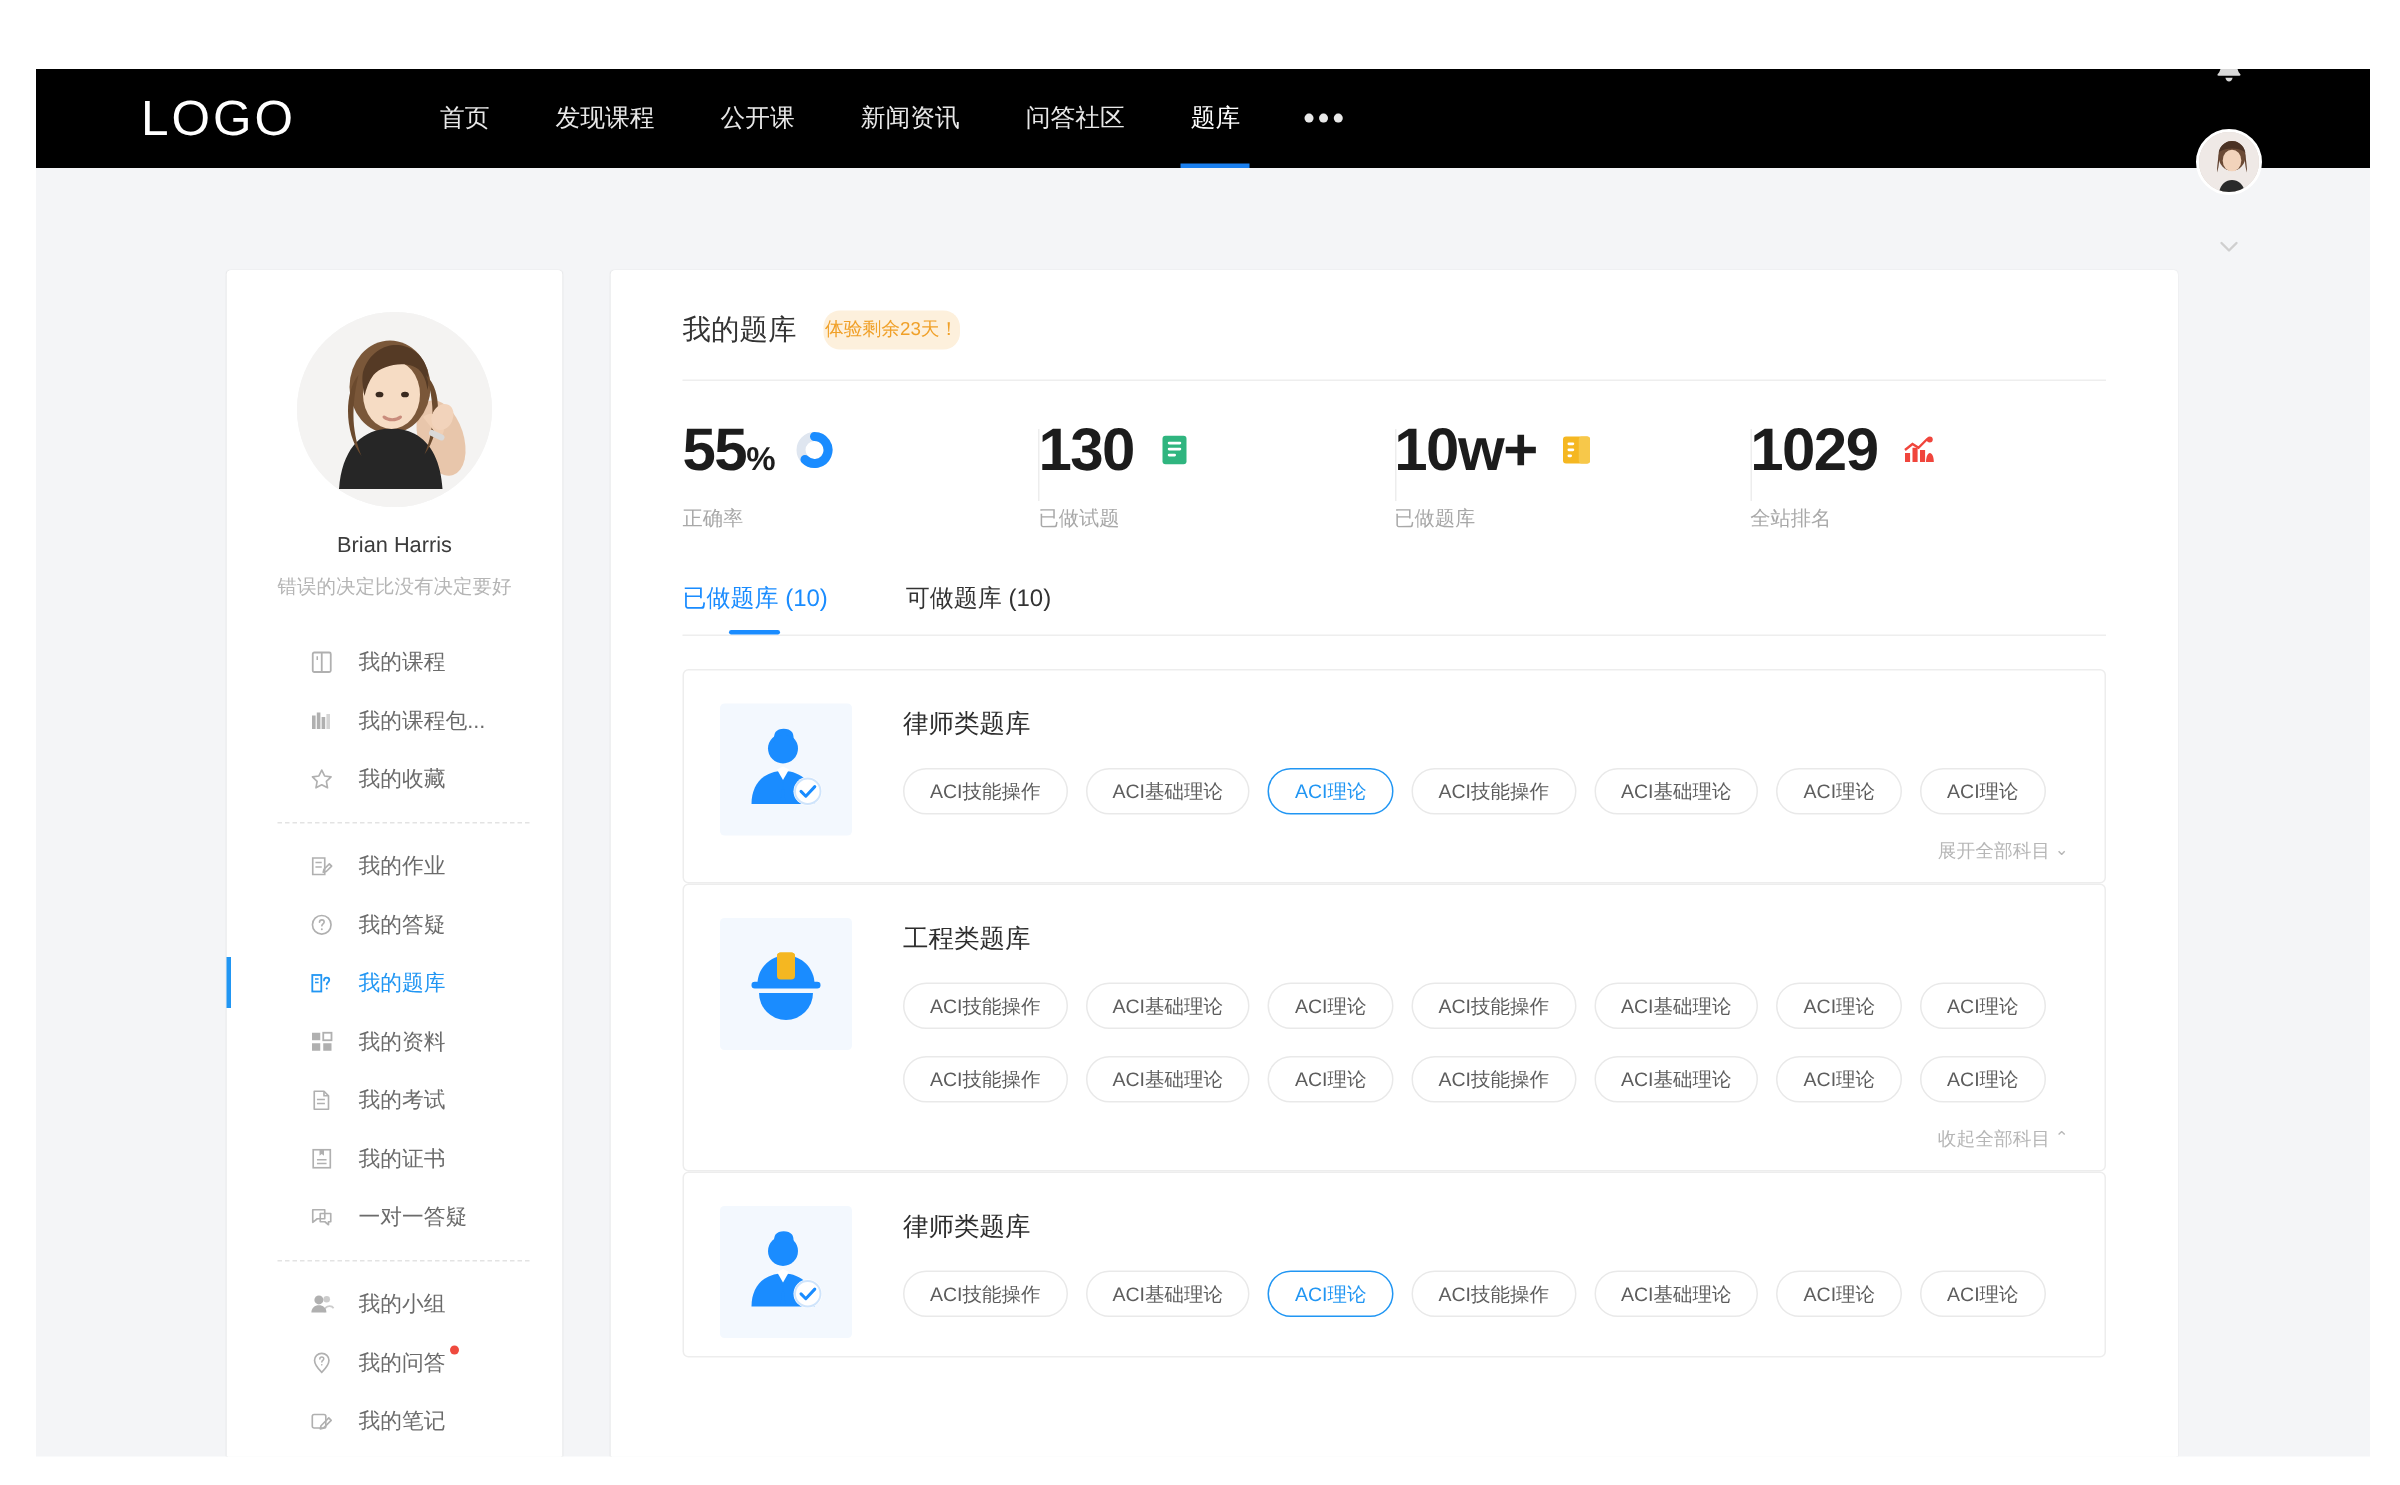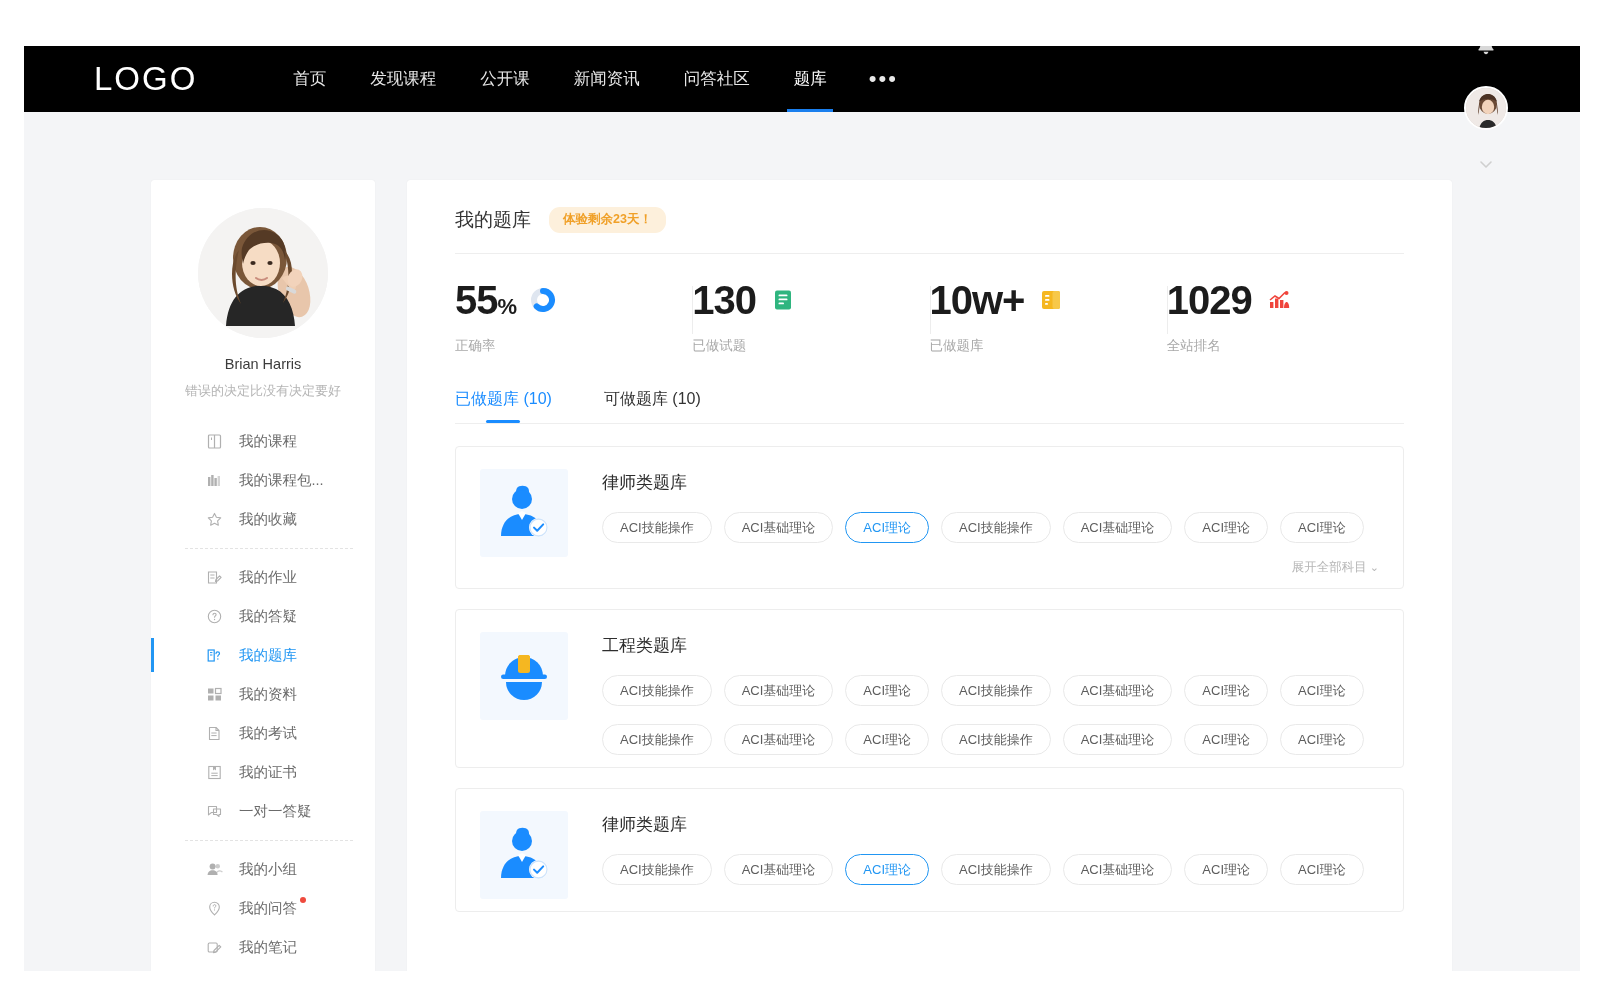--- a/index.html
+++ b/index.html
@@ -161,22 +161,21 @@
     padding-top: 27px; padding-bottom: 20px;
     border-bottom: 1px solid #eeeeee;
   }
   #main-title { font-size: 19px; color: #333333; }
   #trial-badge {
     margin-left: 18px;
     background: #fdf0dc;
     color: #f0a028;
     font-size: 12.5px;
     border-radius: 11px;
-    padding: 4px 14px 5px;
-    font-weight: bold;
+    padding: 4px 1px 5px;
   }
 
   
   #stats {
     display: flex; align-items: stretch;
     padding: 26px 0 18px;
   }
   .stat {
     flex: 1 1 0;
     position: relative;
@@ -213,21 +212,20 @@
   #tabs-rule {
     height: 1px; background: #eeeeee; margin-top: 0;
   }
 
   
   #banks { padding-top: 22px; }
   .bank-card {
     border: 1px solid #ededed;
     border-radius: 4px;
     padding: 22px 24px 12px 24px;
-    margin-bottom: 20px;
     display: flex;
     background: #ffffff;
   }
   .bank-thumb {
     width: 88px; height: 88px;
     background: #f3f8fe;
     border-radius: 3px;
     flex: 0 0 88px;
     display: flex; align-items: center; justify-content: center;
   }
@@ -619,20 +617,26 @@
             </div>
             <div class="tag-row">
               <div class="tag">ACI技能操作</div>
               <div class="tag">ACI基础理论</div>
               <div class="tag">ACI理论</div>
               <div class="tag">ACI技能操作</div>
               <div class="tag">ACI基础理论</div>
               <div class="tag">ACI理论</div>
               <div class="tag">ACI理论</div>
             </div>
+            <div class="bank-foot">
+              <div class="expand-link">
+                <span>收起全部科目</span>
+                <span class="caret">⌃</span>
+              </div>
+            </div>
           </div>
         </div>
 
         <div class="bank-card">
           <div class="bank-thumb">
             <svg width="62" height="62" viewBox="0 0 62 62">
               <circle cx="29" cy="17" r="10" fill="#1a8cff"></circle>
               <path d="M24 6c2-3 9-3 11 0 1.5 2 1 6 1 6-1-3-3-4-6.5-4S24 10 23 13c0 0-.5-4.5 1-7z" fill="#1a8cff"></path>
               <path d="M8 54c0-13 8-22 21-22s21 9 21 22z" fill="#1a8cff"></path>
               <path d="M25 31l4 7 4-7-4-2z" fill="#ffffff"></path>

